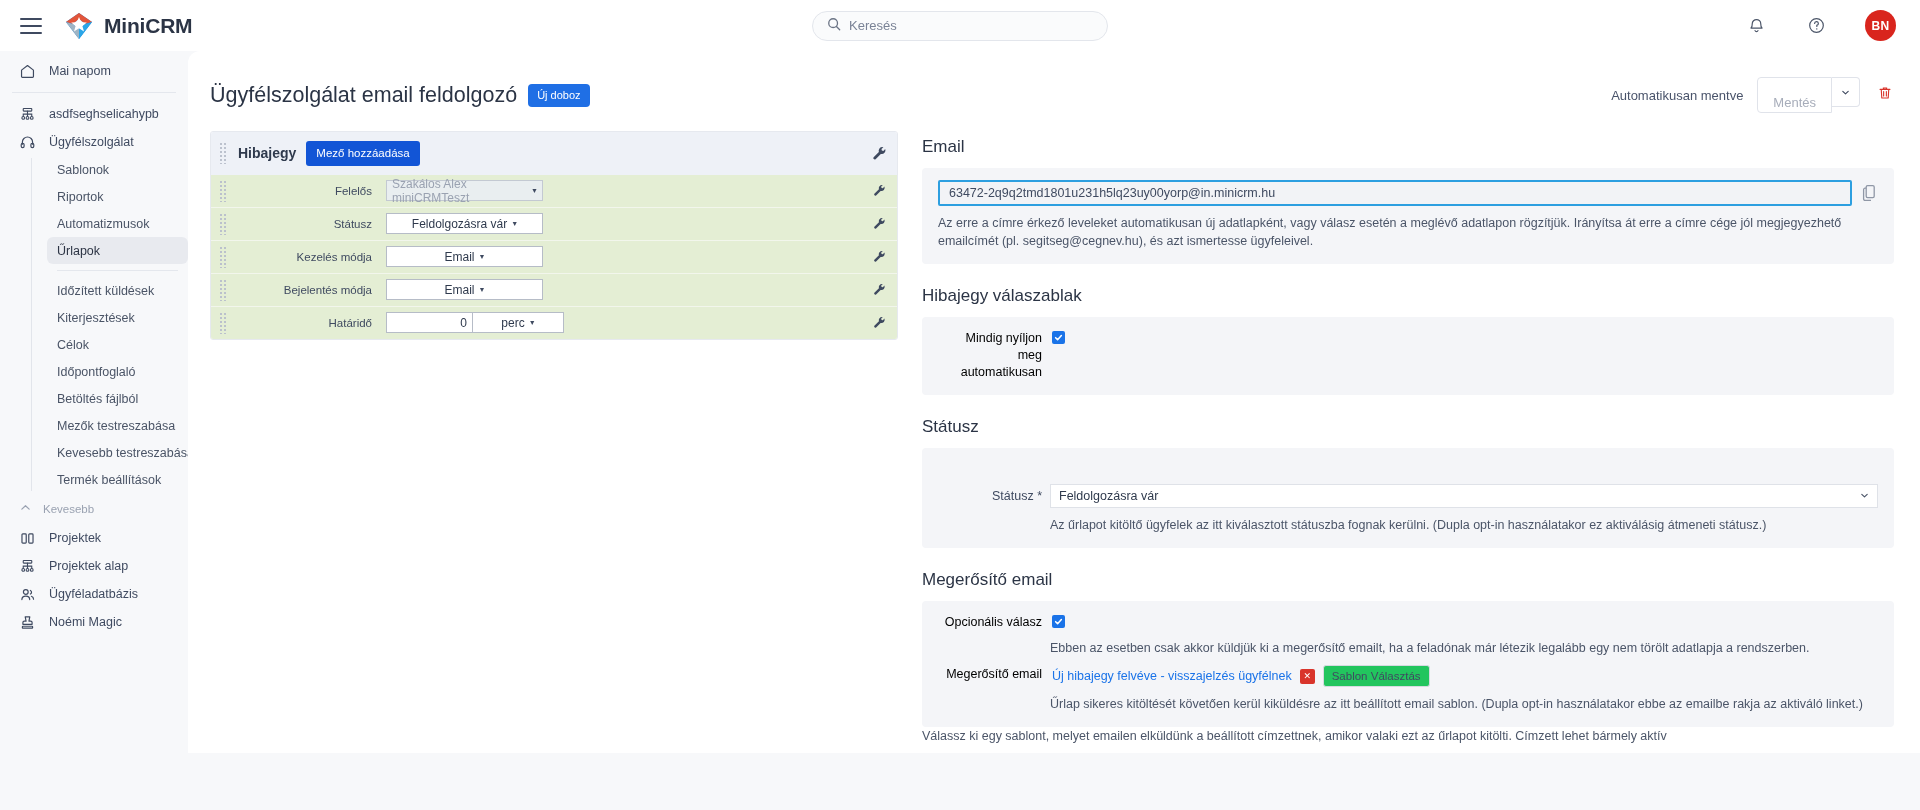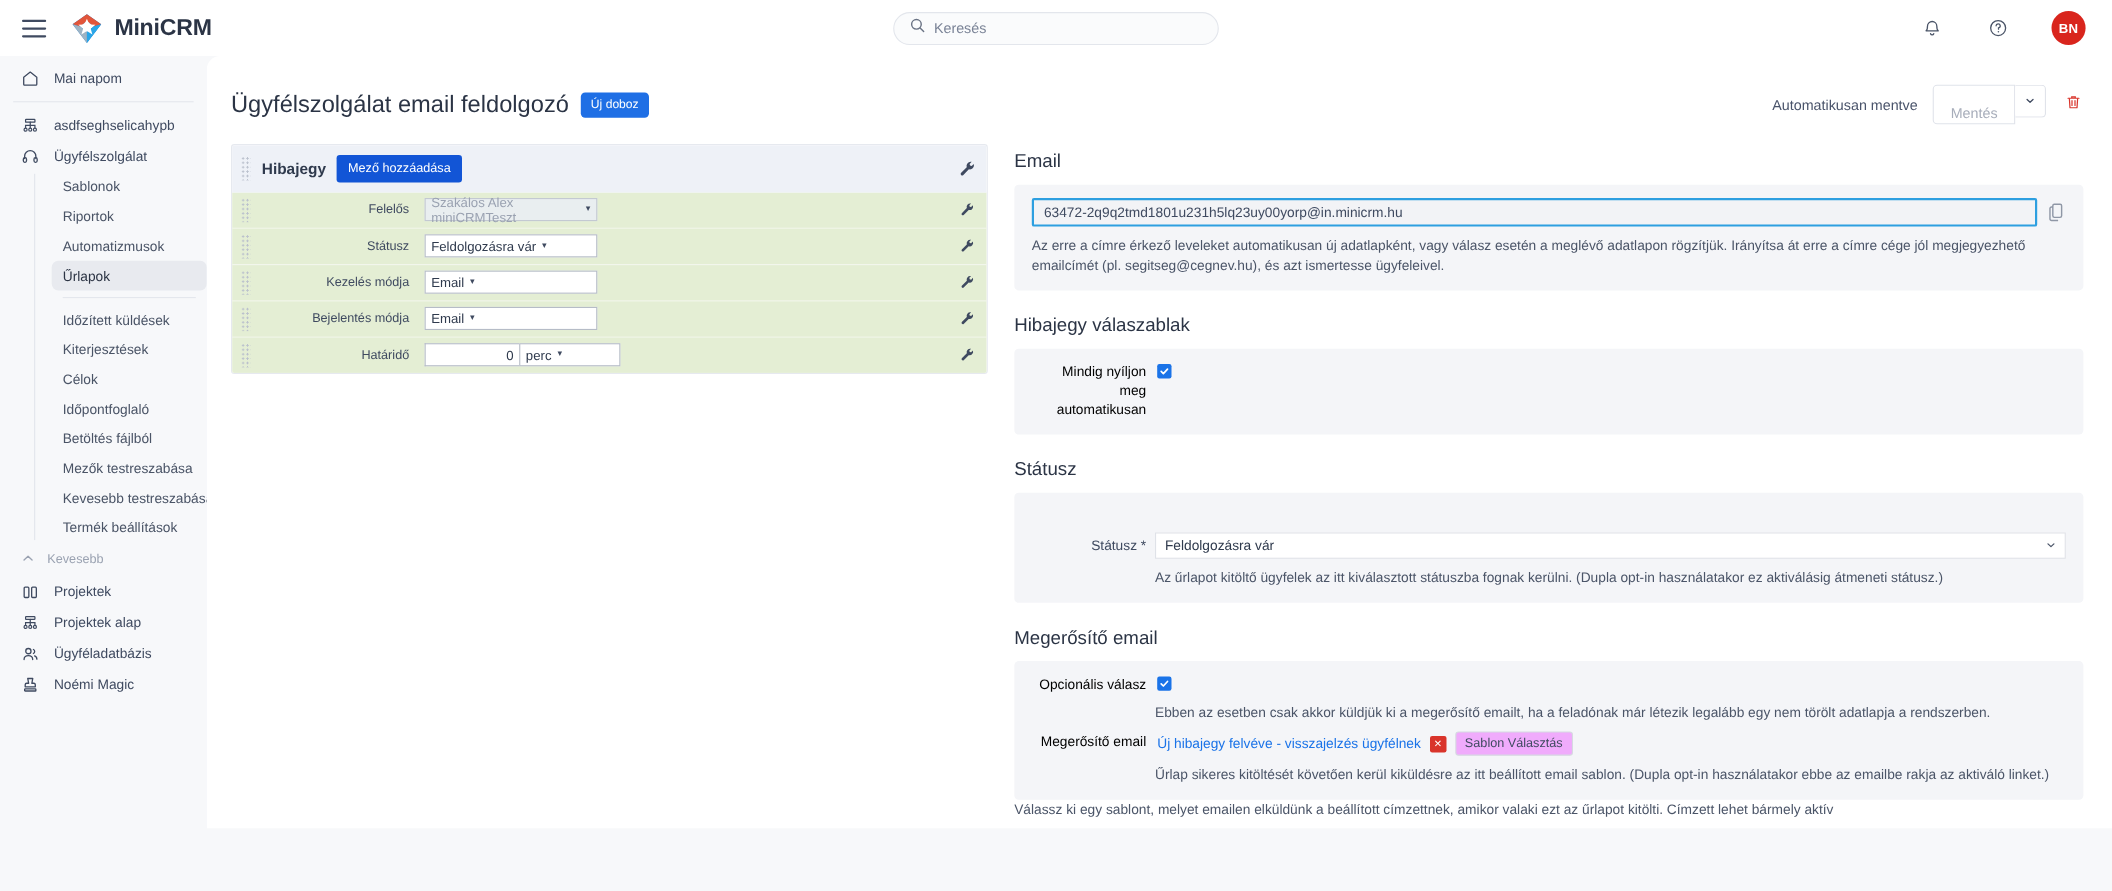--- a/index.html
+++ b/index.html
@@ -139,21 +139,21 @@
     padding: 5px 10px 5px 8px; min-height: 31px;
   }
   .frow:last-child { border-bottom: 0; }
   .flabel {
     width: 142px; min-width: 142px; text-align: right;
     font-size: 11.5px; color: #3f4a60; padding-right: 6px;
   }
   .fctl { display: flex; align-items: stretch; }
   .sel {
     width: 157px; height: 21px; background: #fff; border: 1px solid #b6bcc7;
-    display: flex; align-items: center; justify-content: flex-start;
+    display: flex; align-items: center; justify-content: center;
     padding: 0 4px 0 5px; font-size: 12px; color: #2f3a4d; cursor: pointer;
   }
   .sel.disabled { background: #e9eef0; color: #9aa2b1; border-color: #c3c9d2; width: 157px; }
   .sel .caret { font-size: 7px; color: #3f4a60; margin-left: 4px; }
   .numbox {
     width: 86px; height: 21px; background: #fff; border: 1px solid #b6bcc7; border-right: 0;
     display: flex; align-items: center; justify-content: flex-end;
     padding: 0 5px; font-size: 12px; color: #2f3a4d;
   }
   .unitsel { width: 92px; }
@@ -192,21 +192,21 @@
   }
   .indent { margin-left: 112px; }
 
   .tmpl-row { display: flex; align-items: center; gap: 8px; }
   .tmpl-link { font-size: 12.5px; color: #1a73e8; cursor: pointer; }
   .tmpl-x {
     width: 15px; height: 15px; background: #d9342b; color: #fff; border-radius: 2px;
     font-size: 9px; display: flex; align-items: center; justify-content: center; cursor: pointer;
   }
   .btn-tmpl {
-    border: 1px solid #d6dae1; background: #f0abfc; font-size: 11.5px; color: #3f4a60;
+    border: 1px solid #d6dae1; background: #22c55e; font-size: 11.5px; color: #3f4a60;
     padding: 4px 8px; border-radius: 3px; cursor: pointer;
   }
 </style>
 </head>
 <body>
 
 <div class="app">
 
   <div class="topbar">
     <div class="hamburger">

